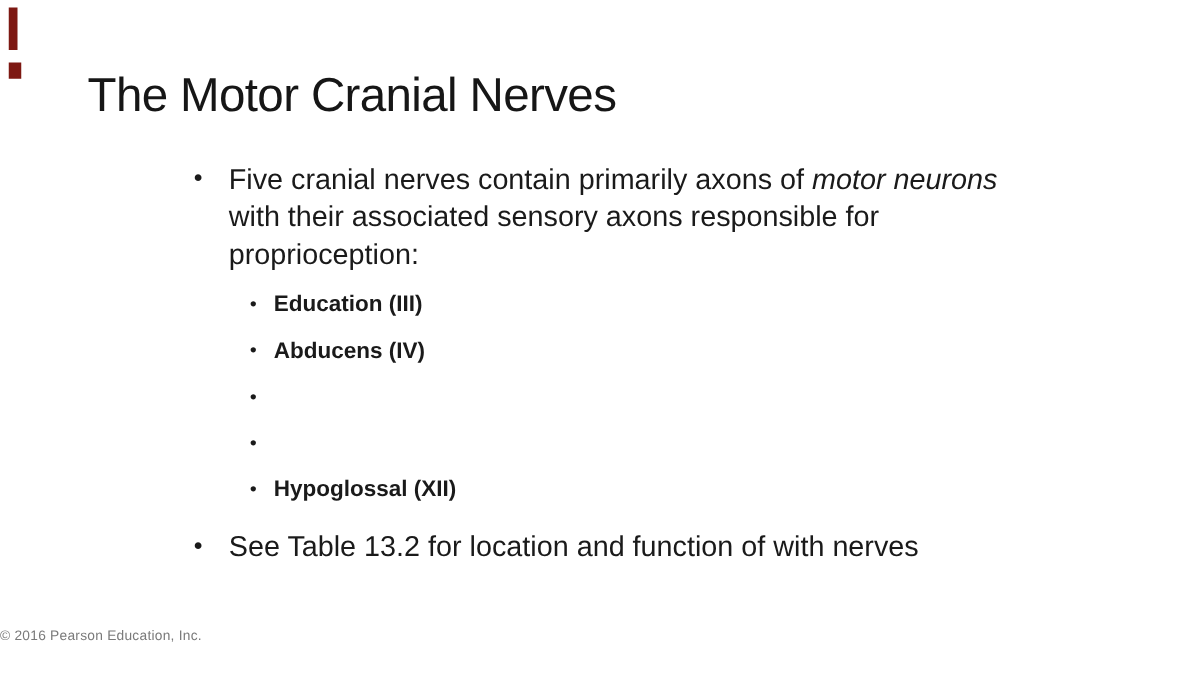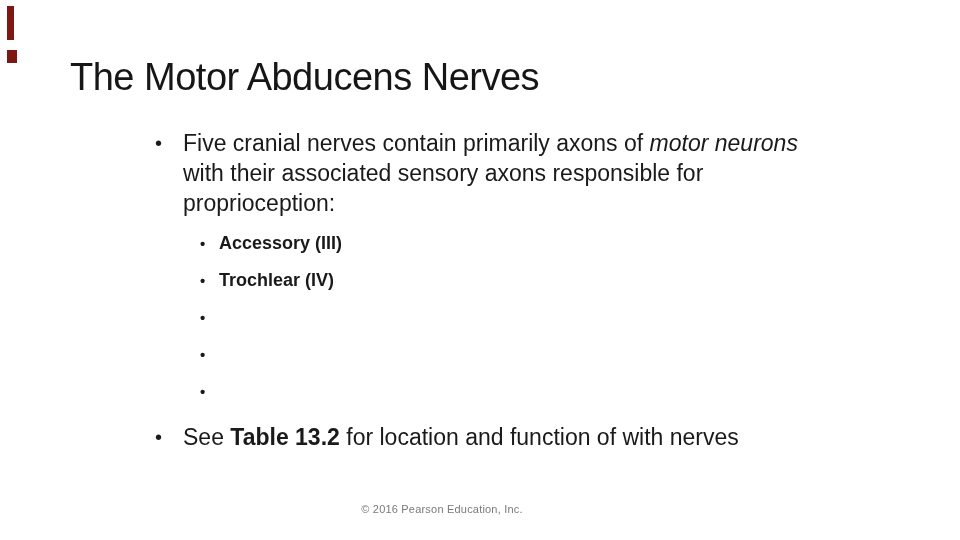--- a/index.html
+++ b/index.html
@@ -46,21 +46,21 @@
   }
   .bullet-item .bullet-text {
     margin-left: 28px;
   }
   #bullet-1 { top: 128px; }
   #bullet-1 .bullet-text { width: 655px; }
   #bullet-2 { top: 422px; }
   #bullet-2 .bullet-text { white-space: nowrap; }
   .seg-normal { font-style: normal; font-weight: 400; }
   .seg-italic { font-style: italic; font-weight: 400; }
-  .seg-bold   { font-style: normal; font-weight: 700; }
+  .seg-bold   { font-style: normal; font-weight: 400; }
   .sub-list {
     position: absolute;
     left: 200px; top: 231px;
   }
   .sub-item {
     position: relative;
     height: 37px;
     font-size: 18px;
     font-weight: 700;
     line-height: 25px;
@@ -72,54 +72,53 @@
     position: absolute;
     left: 0; top: 0;
     font-size: 15px;
     line-height: 25px;
     font-weight: 700;
   }
   .slide-footer {
     position: absolute;
     left: 0; top: 503px;
     width: 884px;
-    text-align: center;
     font-size: 11px;
     color: #7a7a7a;
     letter-spacing: 0.2px;
   }
 </style>
 </head>
 <body>
 
 <div class="accent-bar" style="background-color: rgb(125, 24, 18);"></div>
 <div class="accent-square" style="background-color: rgb(125, 24, 18);"></div>
 
-<h1 class="slide-title">The Motor Abducens Nerves</h1>
+<h1 class="slide-title">The Motor Cranial Nerves</h1>
 
 <div class="bullet-item" id="bullet-1">
   <span class="bullet-glyph">•</span>
   <div class="bullet-text"><span class="seg-normal">Five cranial nerves contain primarily axons of </span><span class="seg-italic">motor neurons</span><span class="seg-normal"> with their associated sensory axons responsible for proprioception:</span></div>
 </div>
 
 <div class="sub-list">
   <div class="sub-item">
-    <span class="bullet-glyph">•</span><span>Accessory (III)</span>
+    <span class="bullet-glyph">•</span><span>Education (III)</span>
   </div>
   <div class="sub-item">
-    <span class="bullet-glyph">•</span><span>Trochlear (IV)</span>
+    <span class="bullet-glyph">•</span><span>Abducens (IV)</span>
   </div>
   <div class="sub-item">
     <span class="bullet-glyph">•</span>
   </div>
   <div class="sub-item">
     <span class="bullet-glyph">•</span>
   </div>
   <div class="sub-item">
-    <span class="bullet-glyph">•</span>
+    <span class="bullet-glyph">•</span><span>Hypoglossal (XII)</span>
   </div>
 </div>
 
 <div class="bullet-item" id="bullet-2">
   <span class="bullet-glyph">•</span>
   <div class="bullet-text"><span class="seg-normal">See </span><span class="seg-bold">Table 13.2</span><span class="seg-normal"> for location and function of with nerves</span></div>
 </div>
 
 <div class="slide-footer">© 2016 Pearson Education, Inc.</div>
 

